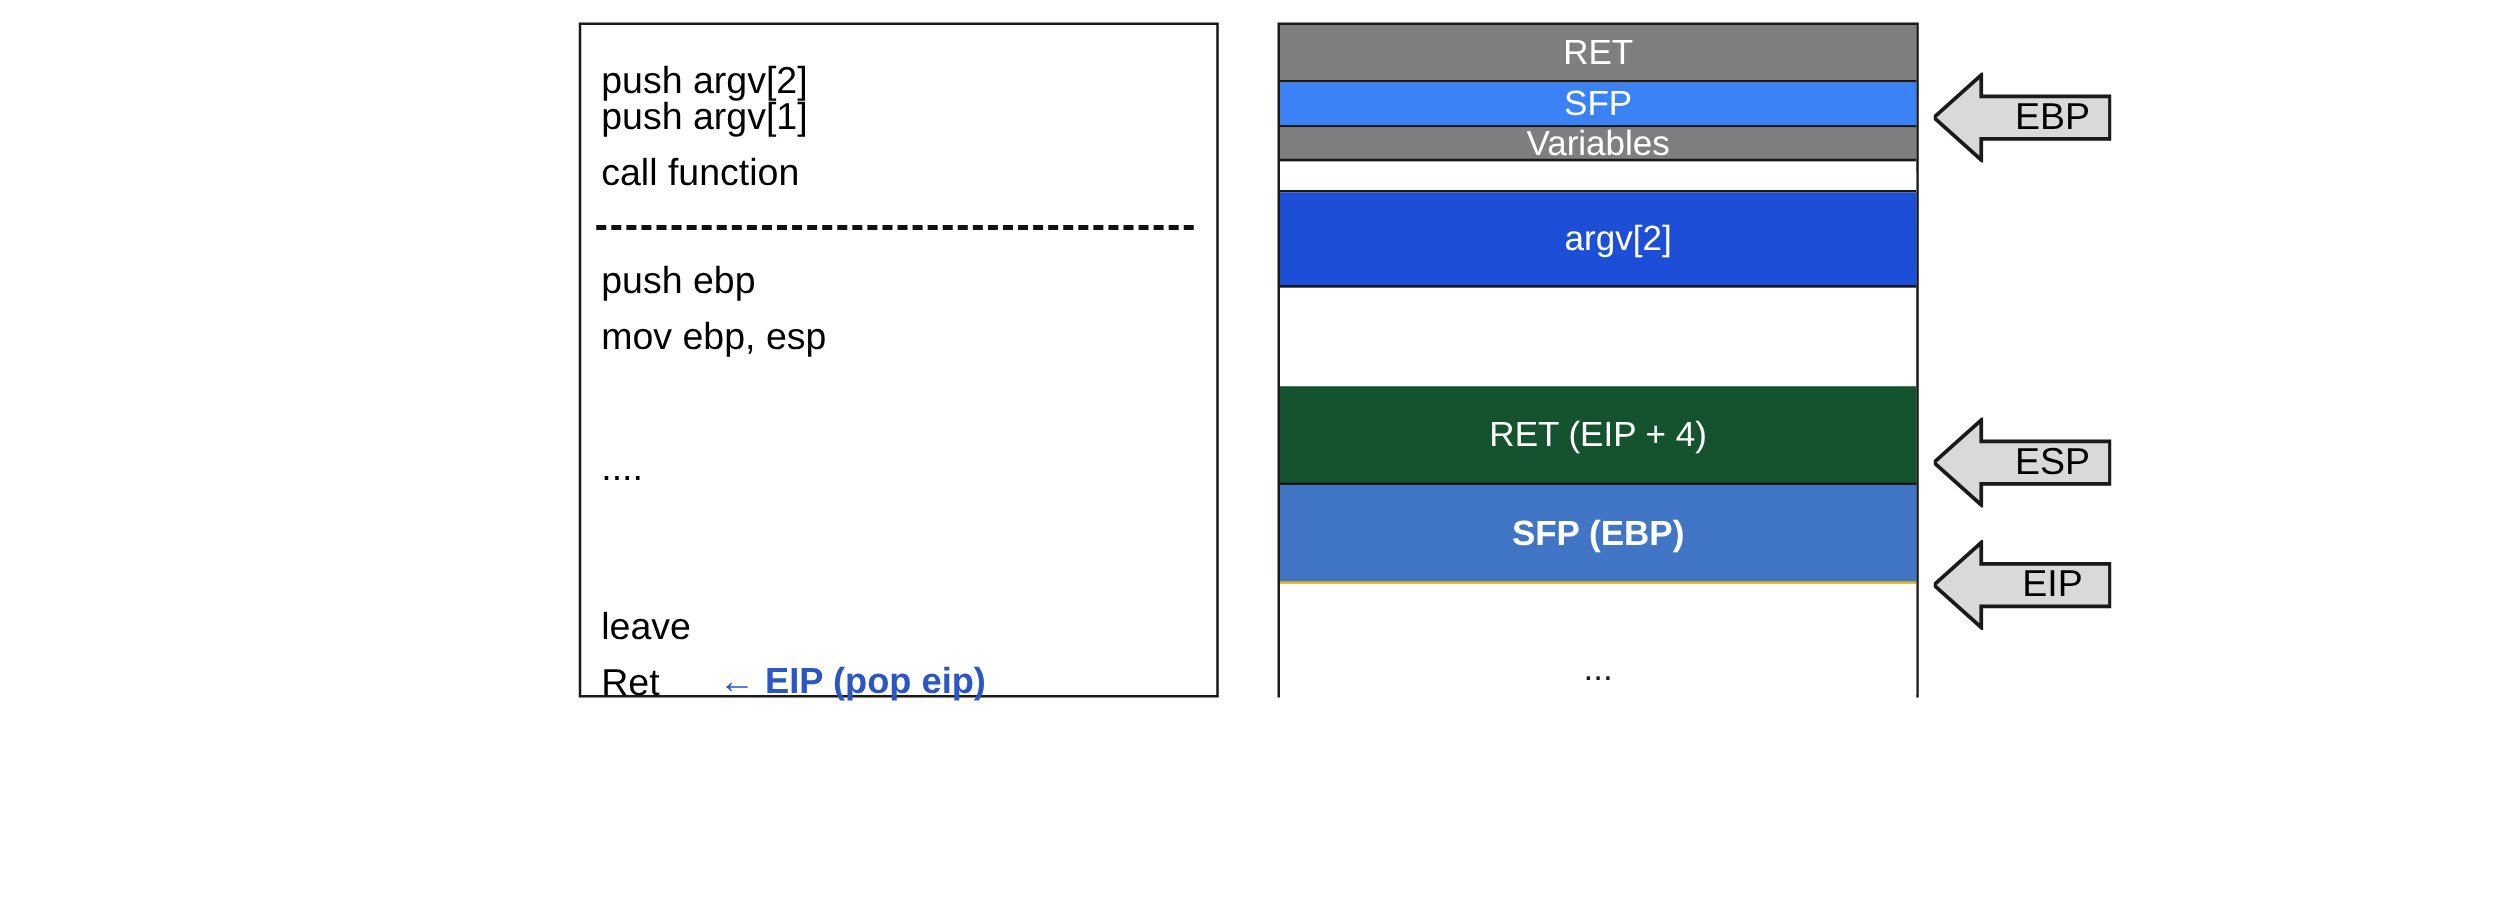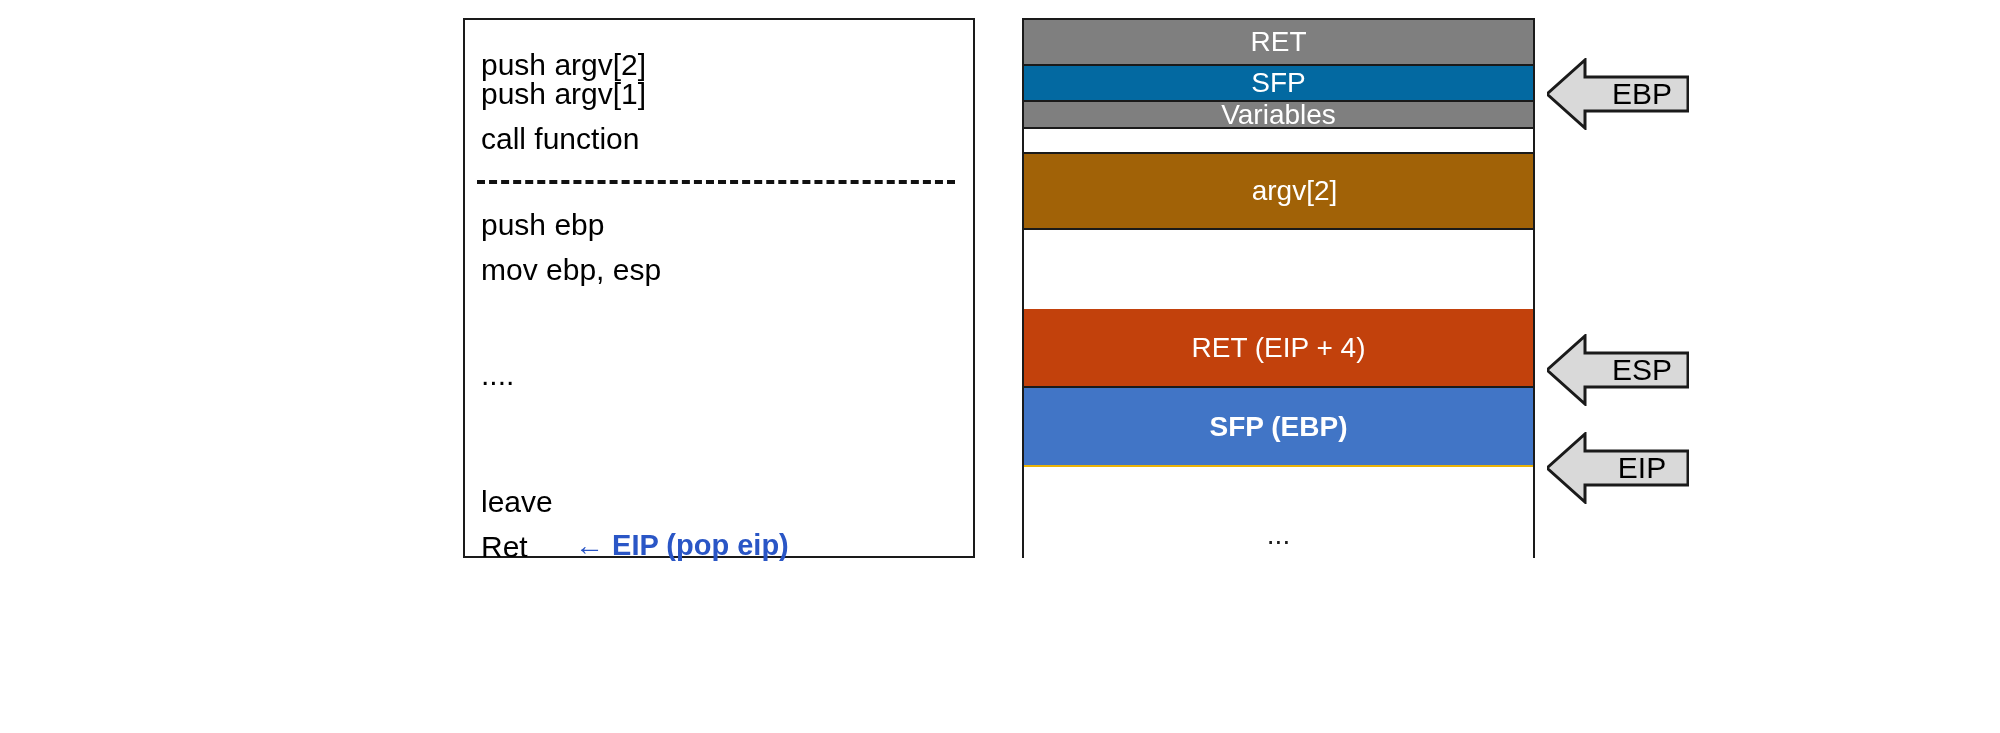--- a/index.html
+++ b/index.html
@@ -146,38 +146,38 @@
 
   <div id="eip-note" style="color: rgb(42, 86, 198);">← EIP (pop eip)</div>
 </div>
 
 <div id="stack-panel">
 
   <div class="stack-row sr-gray" style="top: 0px; height: 46px; background: rgb(127, 127, 127); color: rgb(255, 255, 255);">
     <span class="cell-label">RET</span>
   </div>
 
-  <div class="stack-row sr-gray" style="top: 46px; height: 36px; background: #0369a1; color: rgb(255, 255, 255);">
+  <div class="stack-row sr-gray" style="top: 46px; height: 36px; background: #3b82f6; color: rgb(255, 255, 255);">
     <span class="cell-label">SFP</span>
   </div>
 
   <div class="stack-row sr-gray" style="top: 82px; height: 27px; background: rgb(127, 127, 127); color: rgb(255, 255, 255);">
     <span class="cell-label">Variables</span>
   </div>
 
   <div class="stack-row sr-white" style="top: 118px; height: 16px; background: rgb(255, 255, 255); color: rgb(26, 26, 26);">
     <span class="cell-label"></span>
   </div>
 
-  <div class="stack-row sr-green" style="top: 134px; height: 76px; background: #a16207; color: rgb(255, 255, 255); padding-left: 32px;">
+  <div class="stack-row sr-green" style="top: 134px; height: 76px; background: #1d4ed8; color: rgb(255, 255, 255); padding-left: 32px;">
     <span class="cell-label">argv[2]</span>
   </div>
 
 
-  <div class="stack-row sr-red" style="top: 289px; height: 79px; background: #c2410c; color: rgb(255, 255, 255);">
+  <div class="stack-row sr-red" style="top: 289px; height: 79px; background: #14532d; color: rgb(255, 255, 255);">
     <span class="cell-label">RET (EIP + 4)</span>
   </div>
 
   <div class="stack-row sr-blue" style="top: 368px; height: 79px; background: rgb(65, 117, 198); color: rgb(255, 255, 255);">
     <span class="cell-label">SFP (EBP)</span>
   </div>
 
   <div class="stack-row sr-white sr-last" style="top: 447px; height: 135px; background: rgb(255, 255, 255); color: rgb(26, 26, 26);">
     <span class="cell-label">...</span>
   </div>

